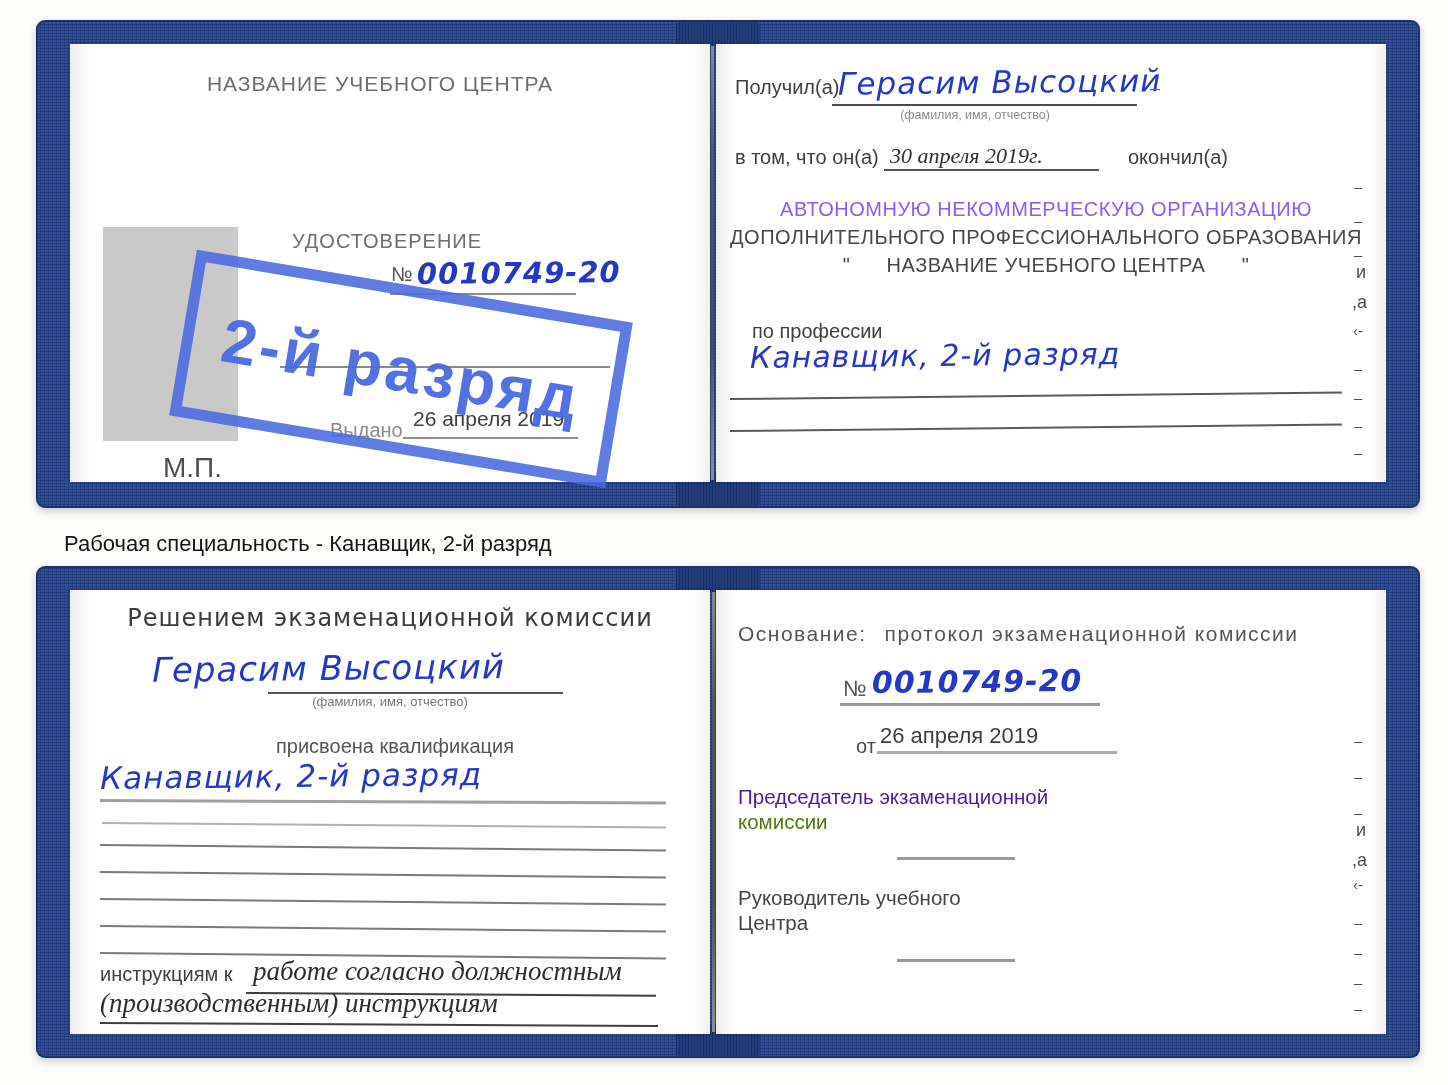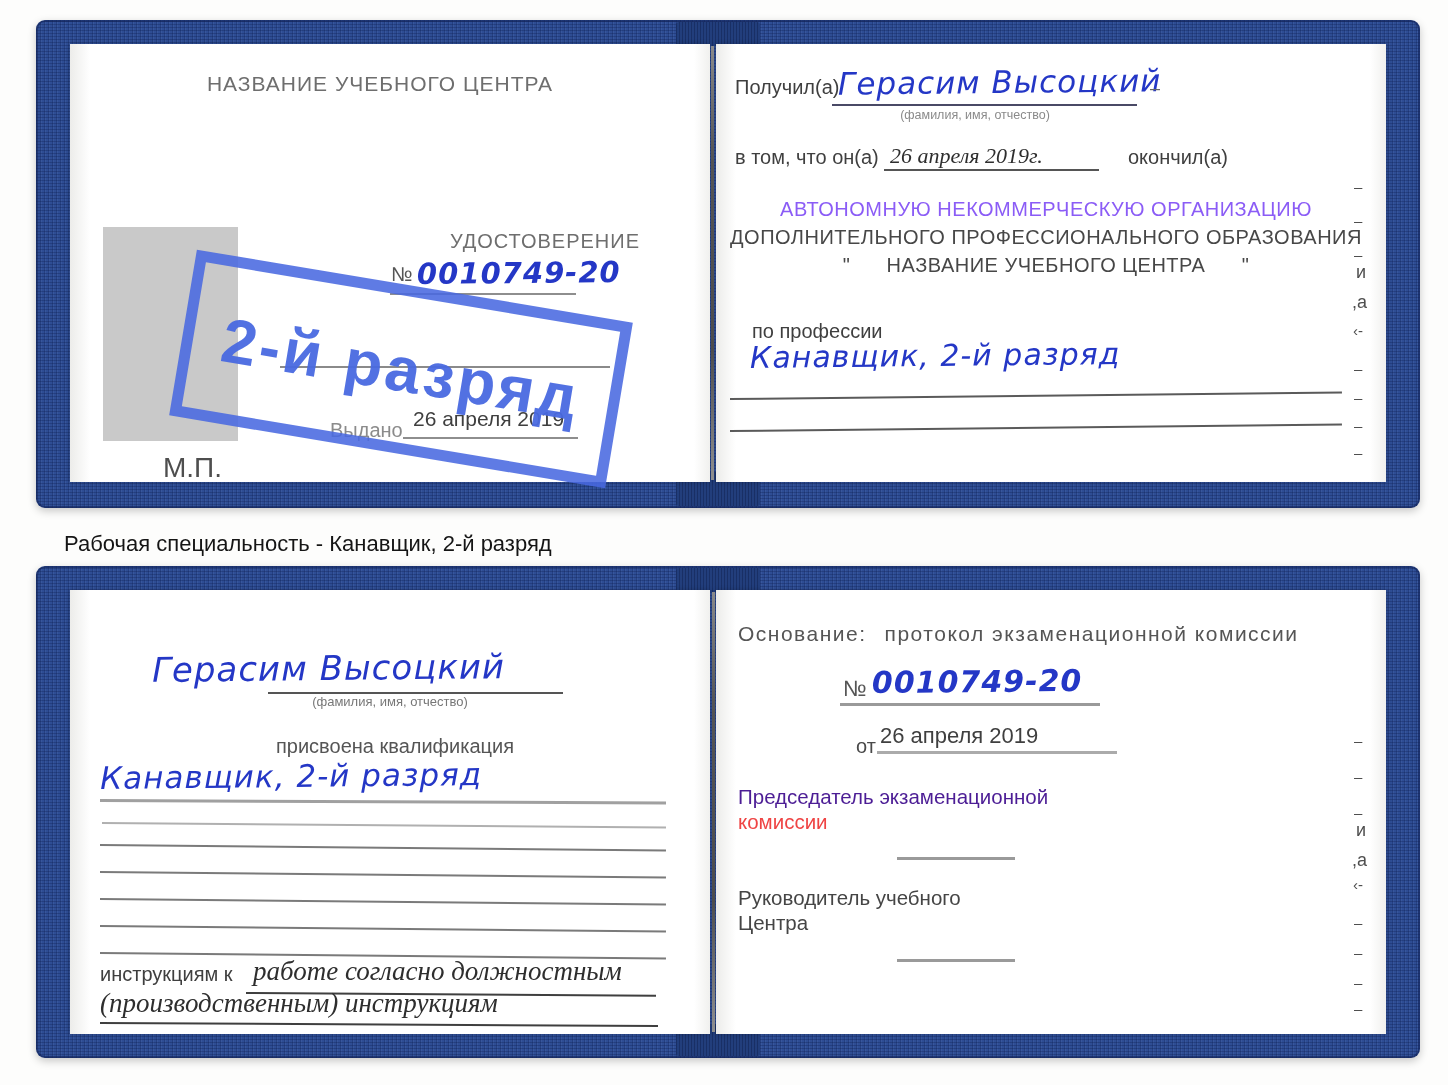--- a/index.html
+++ b/index.html
@@ -46,40 +46,40 @@
 
   <div class="cover" style="left:36px;top:20px;width:1384px;height:488px;"></div>
   <div class="notch" style="left:676px;top:22px;width:84px;height:24px;"></div>
   <div class="notch" style="left:676px;top:472px;width:84px;height:34px;"></div>
   <div class="page" style="left:70px;top:44px;width:640px;height:438px;"></div>
   <div class="page" style="left:716px;top:44px;width:670px;height:438px;"></div>
   <div class="spine" style="left:711px;top:46px;height:434px;"></div>
 
   <div class="lbl gray center" style="left:155px;top:72px;width:450px;font-size:21px;letter-spacing:1px;">НАЗВАНИЕ УЧЕБНОГО ЦЕНТРА</div>
   <div class="photo" style="left:103px;top:227px;width:135px;height:214px;"></div>
-  <div class="lbl gray" style="left:300px;top:230px;width:340px;text-align:right;font-size:20px;letter-spacing:1px;">УДОСТОВЕРЕНИЕ</div>
+  <div class="lbl gray" style="left:292px;top:230px;width:340px;text-align:left;font-size:20px;letter-spacing:1px;">УДОСТОВЕРЕНИЕ</div>
   <div class="lbl mgray" style="left:391px;top:263px;font-size:20px;">№</div>
   <div class="hw" style="left:417px;top:256px;font-size:29px;font-weight:600;">0010749-20</div>
   <div class="line" style="left:390px;top:293px;width:186px;background:#8e8e8e;"></div>
   <div class="line" style="left:280px;top:366px;width:330px;background:#8a8a8a;"></div>
   <div class="lbl dgray" style="left:413px;top:407px;font-size:21px;">26 апреля 2019</div>
   <div class="lbl" style="left:330px;top:419px;font-size:20px;color:#8b8b8b;">Выдано</div>
   <div class="line" style="left:403px;top:437px;width:175px;background:#8e8e8e;"></div>
   <div class="lbl" style="left:163px;top:452px;font-size:28px;color:#4e4e4e;">М.П.</div>
   <div class="stamp" style="left:180px;top:285px;width:420px;height:146px;transform:rotate(9.5deg);">
     <span class="stamp-text">2-й разряд</span>
   </div>
 
   <div class="lbl dgray" style="left:735px;top:76px;font-size:20px;">Получил(а)</div>
   <div class="line" style="left:832px;top:104px;width:305px;height:1.5px;background:#4a4a66;"></div>
   <div class="hw" style="left:838px;top:64px;font-size:31px;">Герасим Высоцкий</div>
   <div class="lbl" style="left:1150px;top:78px;font-size:18px;color:#666;">–</div>
   <div class="lbl center" style="left:845px;top:108px;width:260px;font-size:12.5px;color:#8a8a8a;">(фамилия, имя, отчество)</div>
   <div class="lbl dgray" style="left:735px;top:146px;font-size:20px;">в том, что он(а)</div>
-  <div class="ser" style="left:890px;top:143px;font-size:22px;">26 апреля 2019г.</div>
+  <div class="ser" style="left:890px;top:143px;font-size:22px;">30 апреля 2019г.</div>
   <div class="line" style="left:884px;top:169px;width:215px;background:#555;"></div>
   <div class="lbl dgray" style="left:1128px;top:146px;font-size:20px;">окончил(а)</div>
   <div class="lbl center" style="left:716px;top:198px;width:660px;font-size:20px;letter-spacing:.5px;color:#8b5cf6;">АВТОНОМНУЮ НЕКОММЕРЧЕСКУЮ ОРГАНИЗАЦИЮ</div>
   <div class="lbl center" style="left:716px;top:226px;width:660px;font-size:20px;letter-spacing:.5px;color:#474747;">ДОПОЛНИТЕЛЬНОГО ПРОФЕССИОНАЛЬНОГО ОБРАЗОВАНИЯ</div>
   <div class="lbl center org3" style="left:716px;top:254px;width:660px;font-size:20px;letter-spacing:.5px;color:#474747;">"      НАЗВАНИЕ УЧЕБНОГО ЦЕНТРА      "</div>
   <div class="lbl dgray" style="left:752px;top:320px;font-size:20px;">по профессии</div>
   <div class="hw" style="left:750px;top:338px;font-size:30px;">Канавщик, 2-й разряд</div>
   <div class="line" style="left:730px;top:398px;width:612px;background:#5a5a5a;transform:rotate(-.6deg);"></div>
   <div class="line" style="left:730px;top:430px;width:612px;background:#5a5a5a;transform:rotate(-.6deg);"></div>
 
@@ -96,20 +96,21 @@
 
   <div class="cap" style="left:64px;top:531px;">Рабочая специальность - Канавщик, 2-й разряд</div>
 
   <div class="cover" style="left:36px;top:566px;width:1384px;height:492px;"></div>
   <div class="notch" style="left:676px;top:568px;width:84px;height:24px;"></div>
   <div class="notch" style="left:676px;top:1024px;width:84px;height:32px;"></div>
   <div class="page" style="left:70px;top:590px;width:640px;height:444px;"></div>
   <div class="page" style="left:716px;top:590px;width:670px;height:444px;"></div>
   <div class="spine" style="left:712px;top:592px;height:440px;"></div>
 
+  <div class="lbl center wide" style="left:85px;top:604px;width:610px;font-size:24px;letter-spacing:1px;color:#3c3c3c;">Решением экзаменационной комиссии</div>
   <div class="line" style="left:268px;top:692px;width:295px;height:1.5px;background:#555;"></div>
   <div class="hw" style="left:152px;top:648px;font-size:34px;">Герасим Высоцкий</div>
   <div class="lbl center" style="left:255px;top:694px;width:270px;font-size:13px;color:#777;">(фамилия, имя, отчество)</div>
   <div class="lbl center" style="left:180px;top:735px;width:430px;font-size:20px;color:#555;">присвоена квалификация</div>
   <div class="line" style="left:100px;top:799px;width:566px;height:3px;background:#a0a0a0;transform:rotate(.25deg);"></div>
   <div class="hw" style="left:100px;top:758px;font-size:31px;">Канавщик, 2-й разряд</div>
   <div class="line" style="left:102px;top:822px;width:564px;height:2px;background:#b0b0b0;transform:rotate(.45deg);"></div>
   <div class="line" style="left:100px;top:844px;width:566px;height:1.5px;background:#7a7a7a;transform:rotate(.55deg);"></div>
   <div class="line" style="left:100px;top:871px;width:566px;height:1.5px;background:#7a7a7a;transform:rotate(.55deg);"></div>
   <div class="line" style="left:100px;top:898px;width:566px;height:1.5px;background:#7a7a7a;transform:rotate(.55deg);"></div>
@@ -125,21 +126,21 @@
     <span class="mgray" style="font-size:21px;letter-spacing:1.5px;white-space:nowrap;">Основание:</span>
     <span class="mgray" style="font-size:21px;letter-spacing:1.5px;white-space:nowrap;">протокол экзаменационной комиссии</span>
   </div>
   <div class="lbl mgray" style="left:843px;top:676px;font-size:22px;">№</div>
   <div class="hw" style="left:872px;top:664px;font-size:30px;font-weight:600;">0010749-20</div>
   <div class="line" style="left:840px;top:703px;width:260px;height:2.5px;background:#9a9a9a;"></div>
   <div class="lbl" style="left:856px;top:735px;font-size:20px;color:#4a4a4a;">от</div>
   <div class="lbl dgray" style="left:880px;top:723px;font-size:22px;">26 апреля 2019</div>
   <div class="line" style="left:877px;top:751px;width:240px;height:3px;background:#ababab;"></div>
   <div class="lbl" style="left:738px;top:785px;font-size:20.5px;color:#4c1d95;">Председатель экзаменационной</div>
-  <div class="lbl" style="left:738px;top:810px;font-size:20.5px;color:#ef4444;">комиссии</div>
+  <div class="lbl" style="left:738px;top:810px;font-size:20.5px;color:#4d7c0f;">комиссии</div>
   <div class="line" style="left:897px;top:857px;width:118px;height:2.5px;background:#9a9a9a;"></div>
   <div class="lbl" style="left:738px;top:886px;font-size:20.5px;color:#454545;">Руководитель учебного</div>
   <div class="lbl" style="left:738px;top:911px;font-size:20.5px;color:#454545;">Центра</div>
   <div class="line" style="left:897px;top:959px;width:118px;height:2.5px;background:#9a9a9a;"></div>
 
   <span class="mark" style="left:1354px;top:732px;">–</span>
   <span class="mark" style="left:1354px;top:768px;">–</span>
   <span class="mark" style="left:1354px;top:804px;">–</span>
   <span class="mark" style="left:1356px;top:820px;font-size:18px;">и</span>
   <span class="mark" style="left:1352px;top:850px;font-size:18px;">,а</span>

